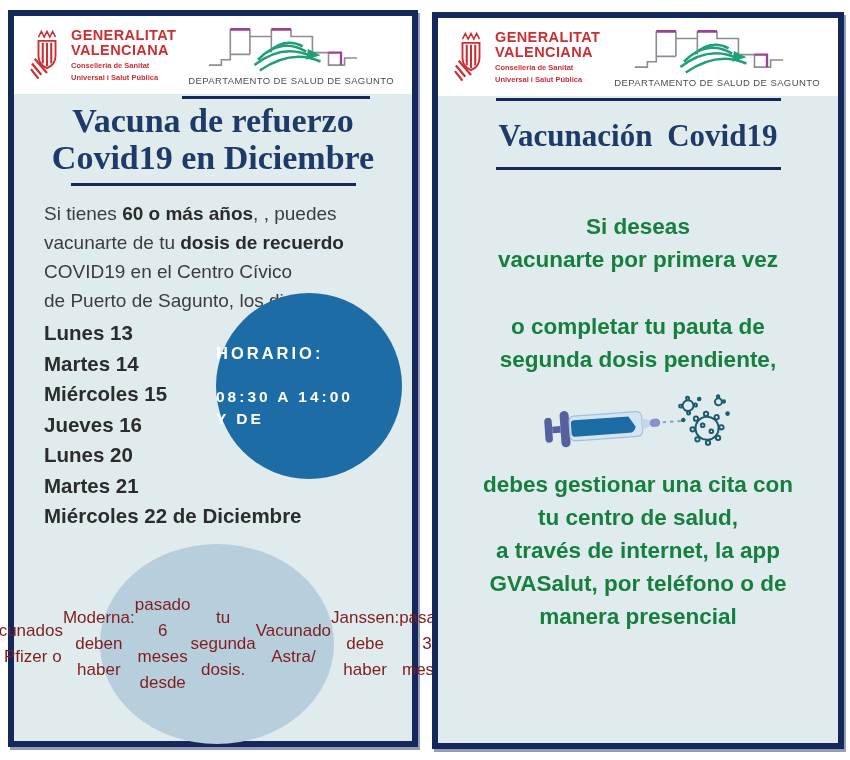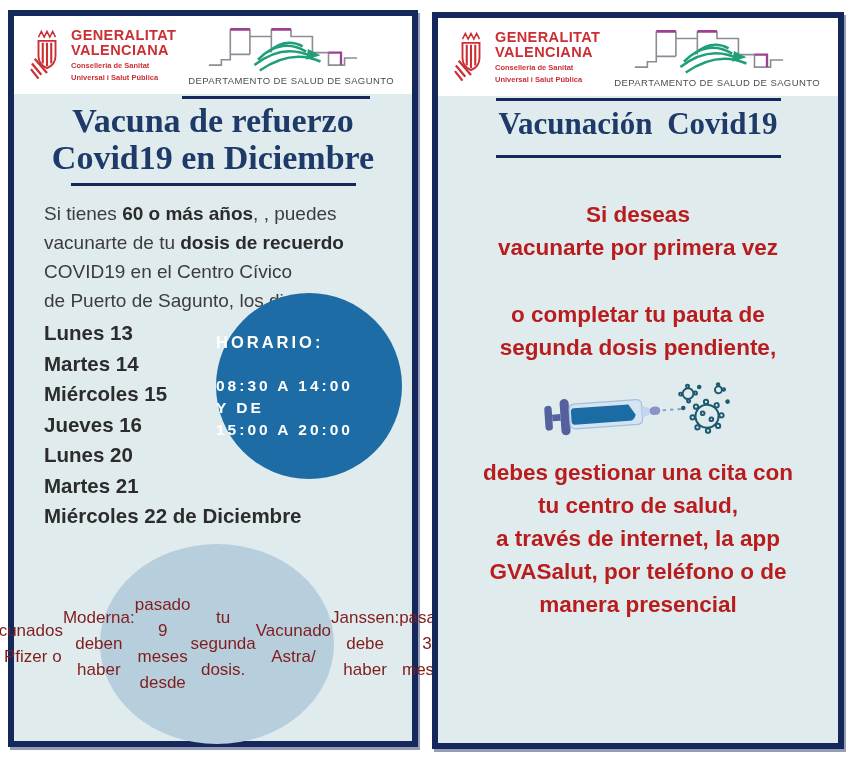--- a/index.html
+++ b/index.html
@@ -29,21 +29,21 @@
 
   .rule { height:3px; background:#15285c; }
   .rule-under-logos-left  { width:188px; margin:2px 42px 0 auto; }
   .rule-under-logos-right { width:285px; margin:2px auto 0 auto; }
 
   .flyer-title {
     font-family:"Liberation Serif","DejaVu Serif",serif; font-weight:700;
     color:#1e3a69; text-align:center; line-height:37px; margin-top:3px;
   }
   .panel.left  .flyer-title { font-size:34px; }
-  .panel.right .flyer-title { font-size:31px; margin-top:4px; word-spacing:7px; }
+  .panel.right .flyer-title { font-size:31px; margin-top:16px; word-spacing:7px; }
   .rule-under-title { width:285px; margin:7px auto 0 auto; }
   .panel.right .rule-under-title { margin-top:13px; }
 
   .para { margin:13px 0 0 30px; font-size:19px; line-height:29px; color:#3c3c3c; }
   .para strong { color:#2b2b2b; }
   .dates { margin:3px 0 0 30px; font-size:20.5px; line-height:30.5px; font-weight:bold; color:#2c2c2c; }
 
   .horario-circle {
     position:absolute; left:202px; top:277px; width:186px; height:186px;
     border-radius:50%; background:#1d6ca6; color:#ffffff; font-weight:bold;
@@ -52,21 +52,21 @@
   }
   .horario-label { margin-bottom:22px; font-size:16.5px; }
 
   .info-circle {
     position:absolute; left:86px; top:528px; width:234px; height:200px;
     border-radius:50%; background:#b7cedd; color:#7f1d1d;
     display:flex; align-items:center; justify-content:center;
     text-align:center; font-size:17px; line-height:26px;
   }
 
-  .rbody { text-align:center; font-weight:bold; color:#b91c1c; font-size:22.5px; line-height:33px; }
+  .rbody { text-align:center; font-weight:bold; color:#15803d; font-size:22.5px; line-height:33px; }
   .rblock1 { margin-top:40px; }
   .rblock2 { margin-top:34px; }
   .icon-row { margin-top:6px; height:84px; display:flex; align-items:center; justify-content:center; }
   .rblock3 { margin-top:2px; }
 </style>
 </head>
 <body>
 
 <div class="page">
 
@@ -124,27 +124,26 @@
       <div>Jueves 16</div>
       <div>Lunes 20</div>
       <div>Martes 21</div>
       <div>Miércoles 22 de Diciembre</div>
     </div>
 
     <div class="horario-circle">
       <div class="horario-label">HORARIO:</div>
       <div>08:30 A 14:00</div>
       <div>Y DE</div>
-      <div>15:00 A 20:00</div>
     </div>
 
     <div class="info-circle">
       <div>Vacunados de Pfizer o</div>
       <div>Moderna: deben haber</div>
-      <div>pasado 9 meses desde</div>
+      <div>pasado 6 meses desde</div>
       <div>tu segunda dosis.</div>
       <div>Vacunado Astra/</div>
       <div>Janssen: debe haber</div>
       <div>pasado 3 meses</div>
     </div>
   </section>
 
   <section class="panel right">
     <header class="panel-header">
       <div class="gva-logo">

